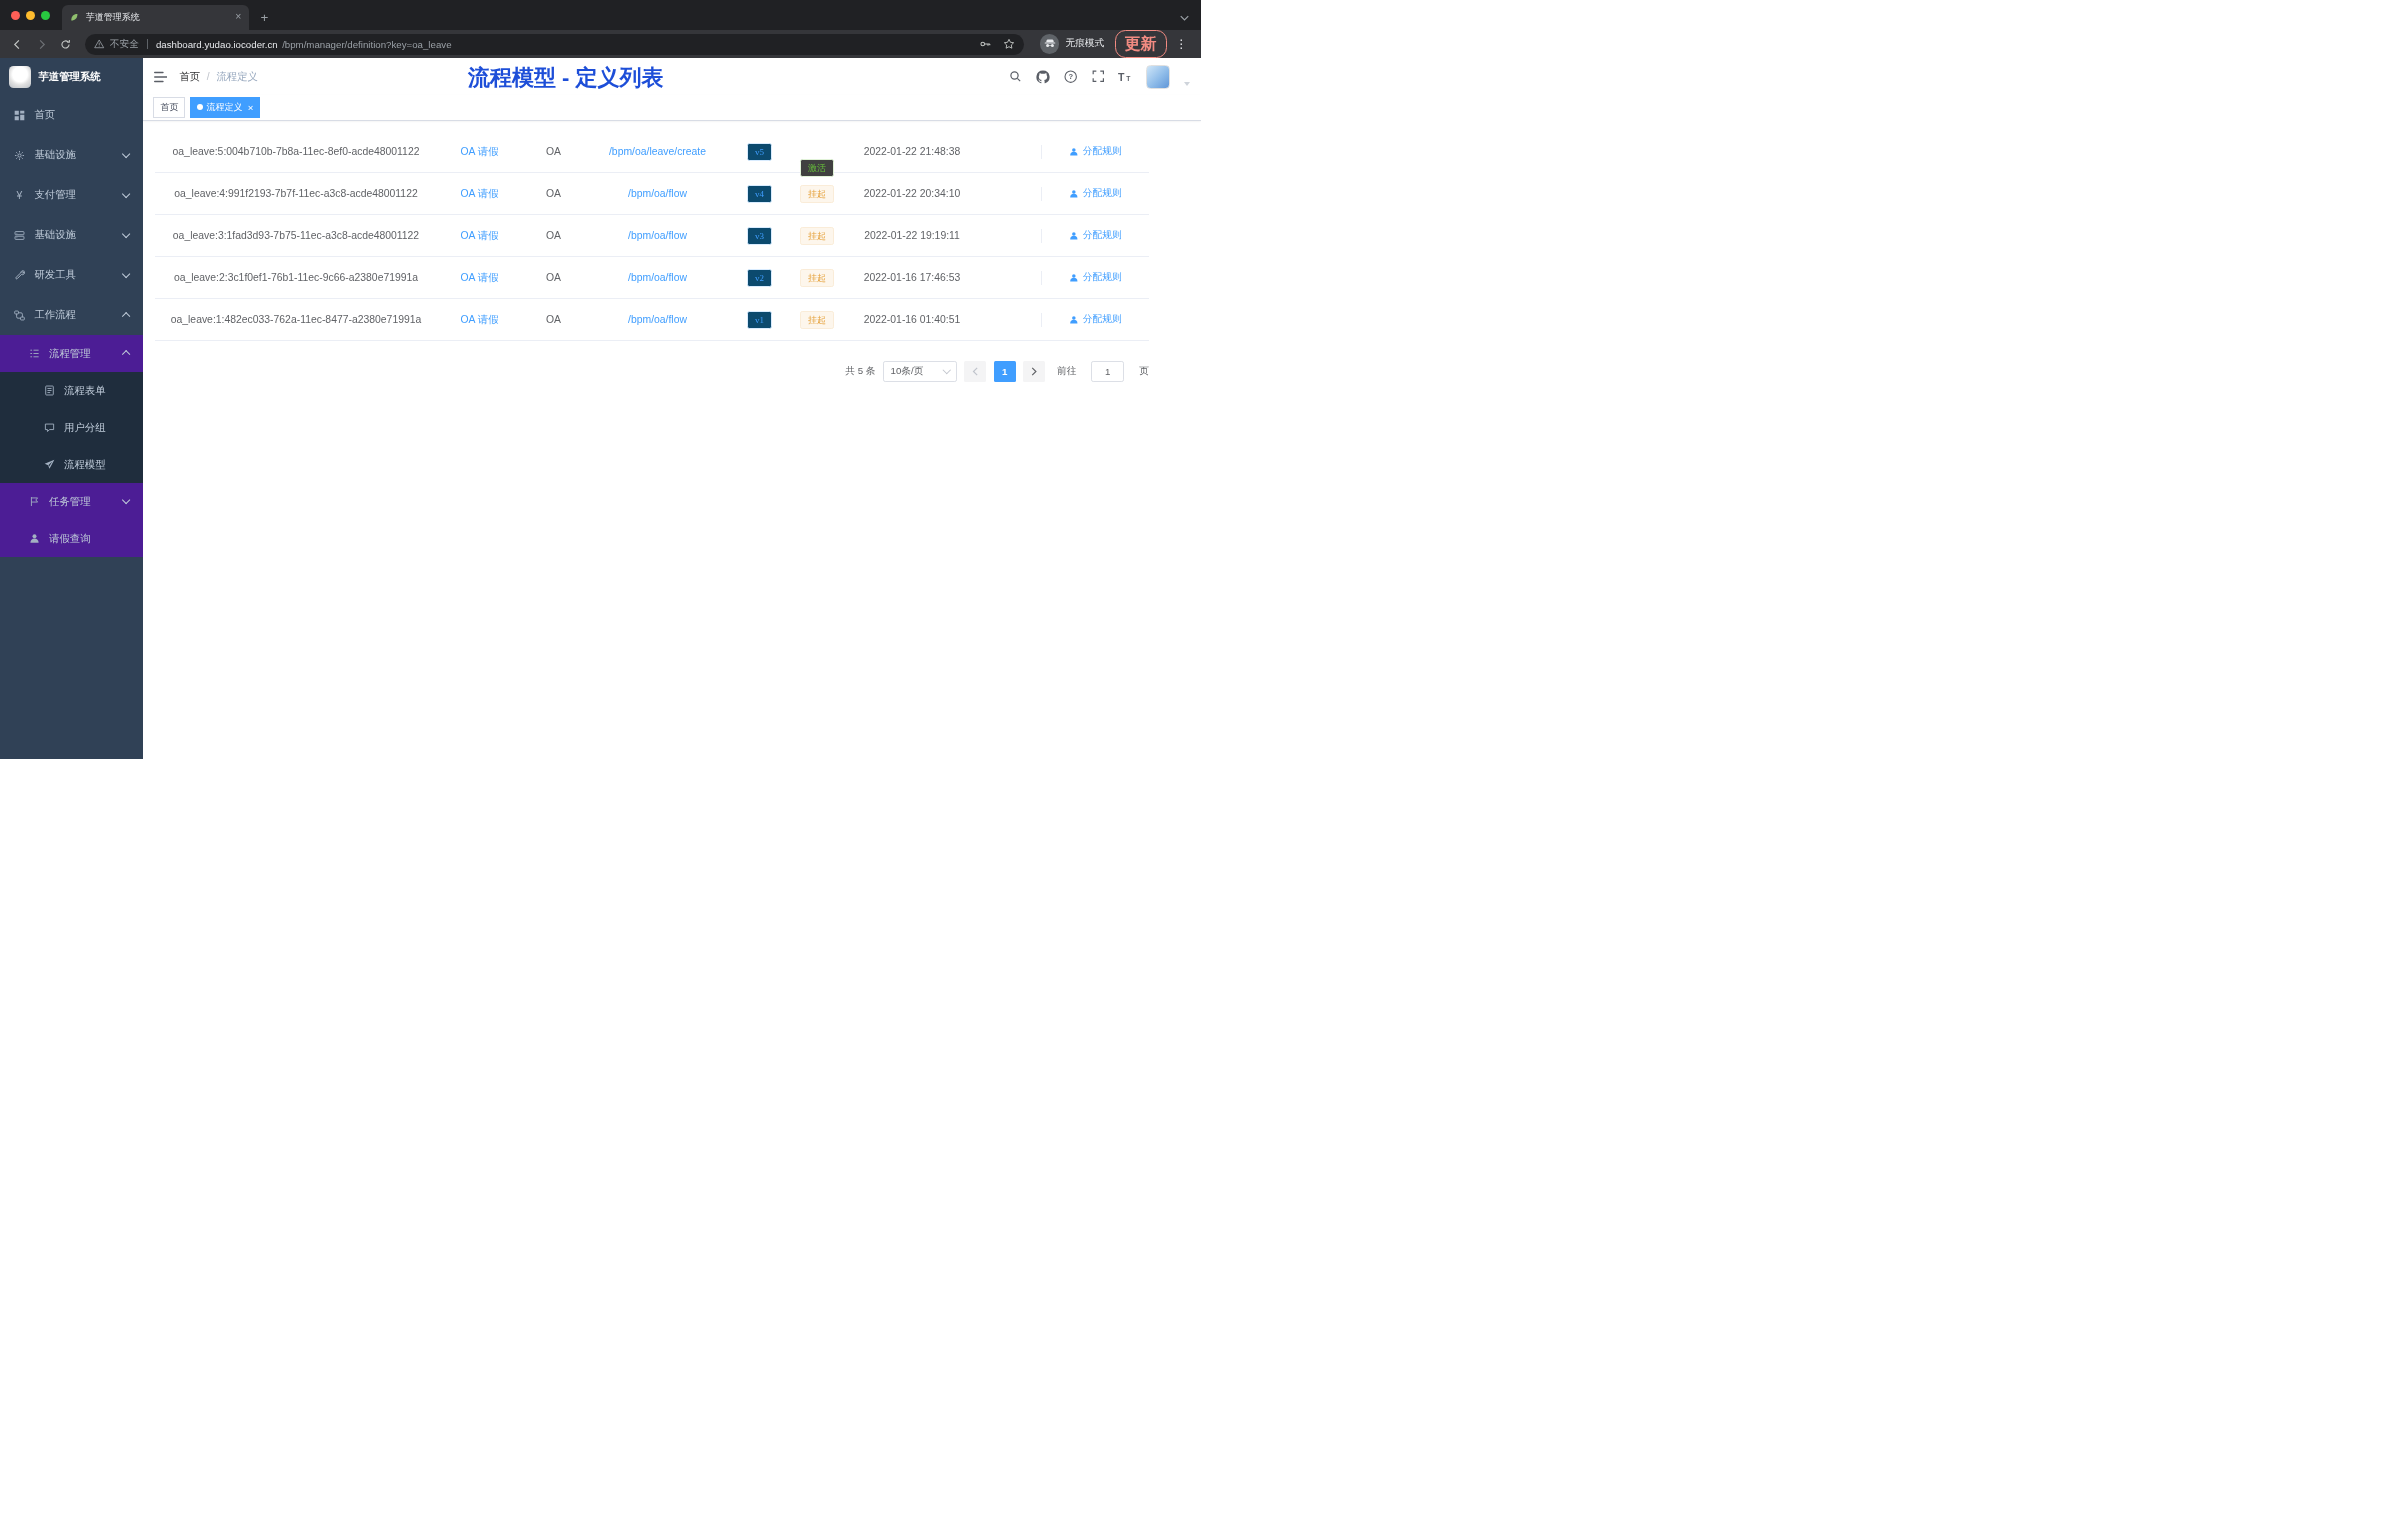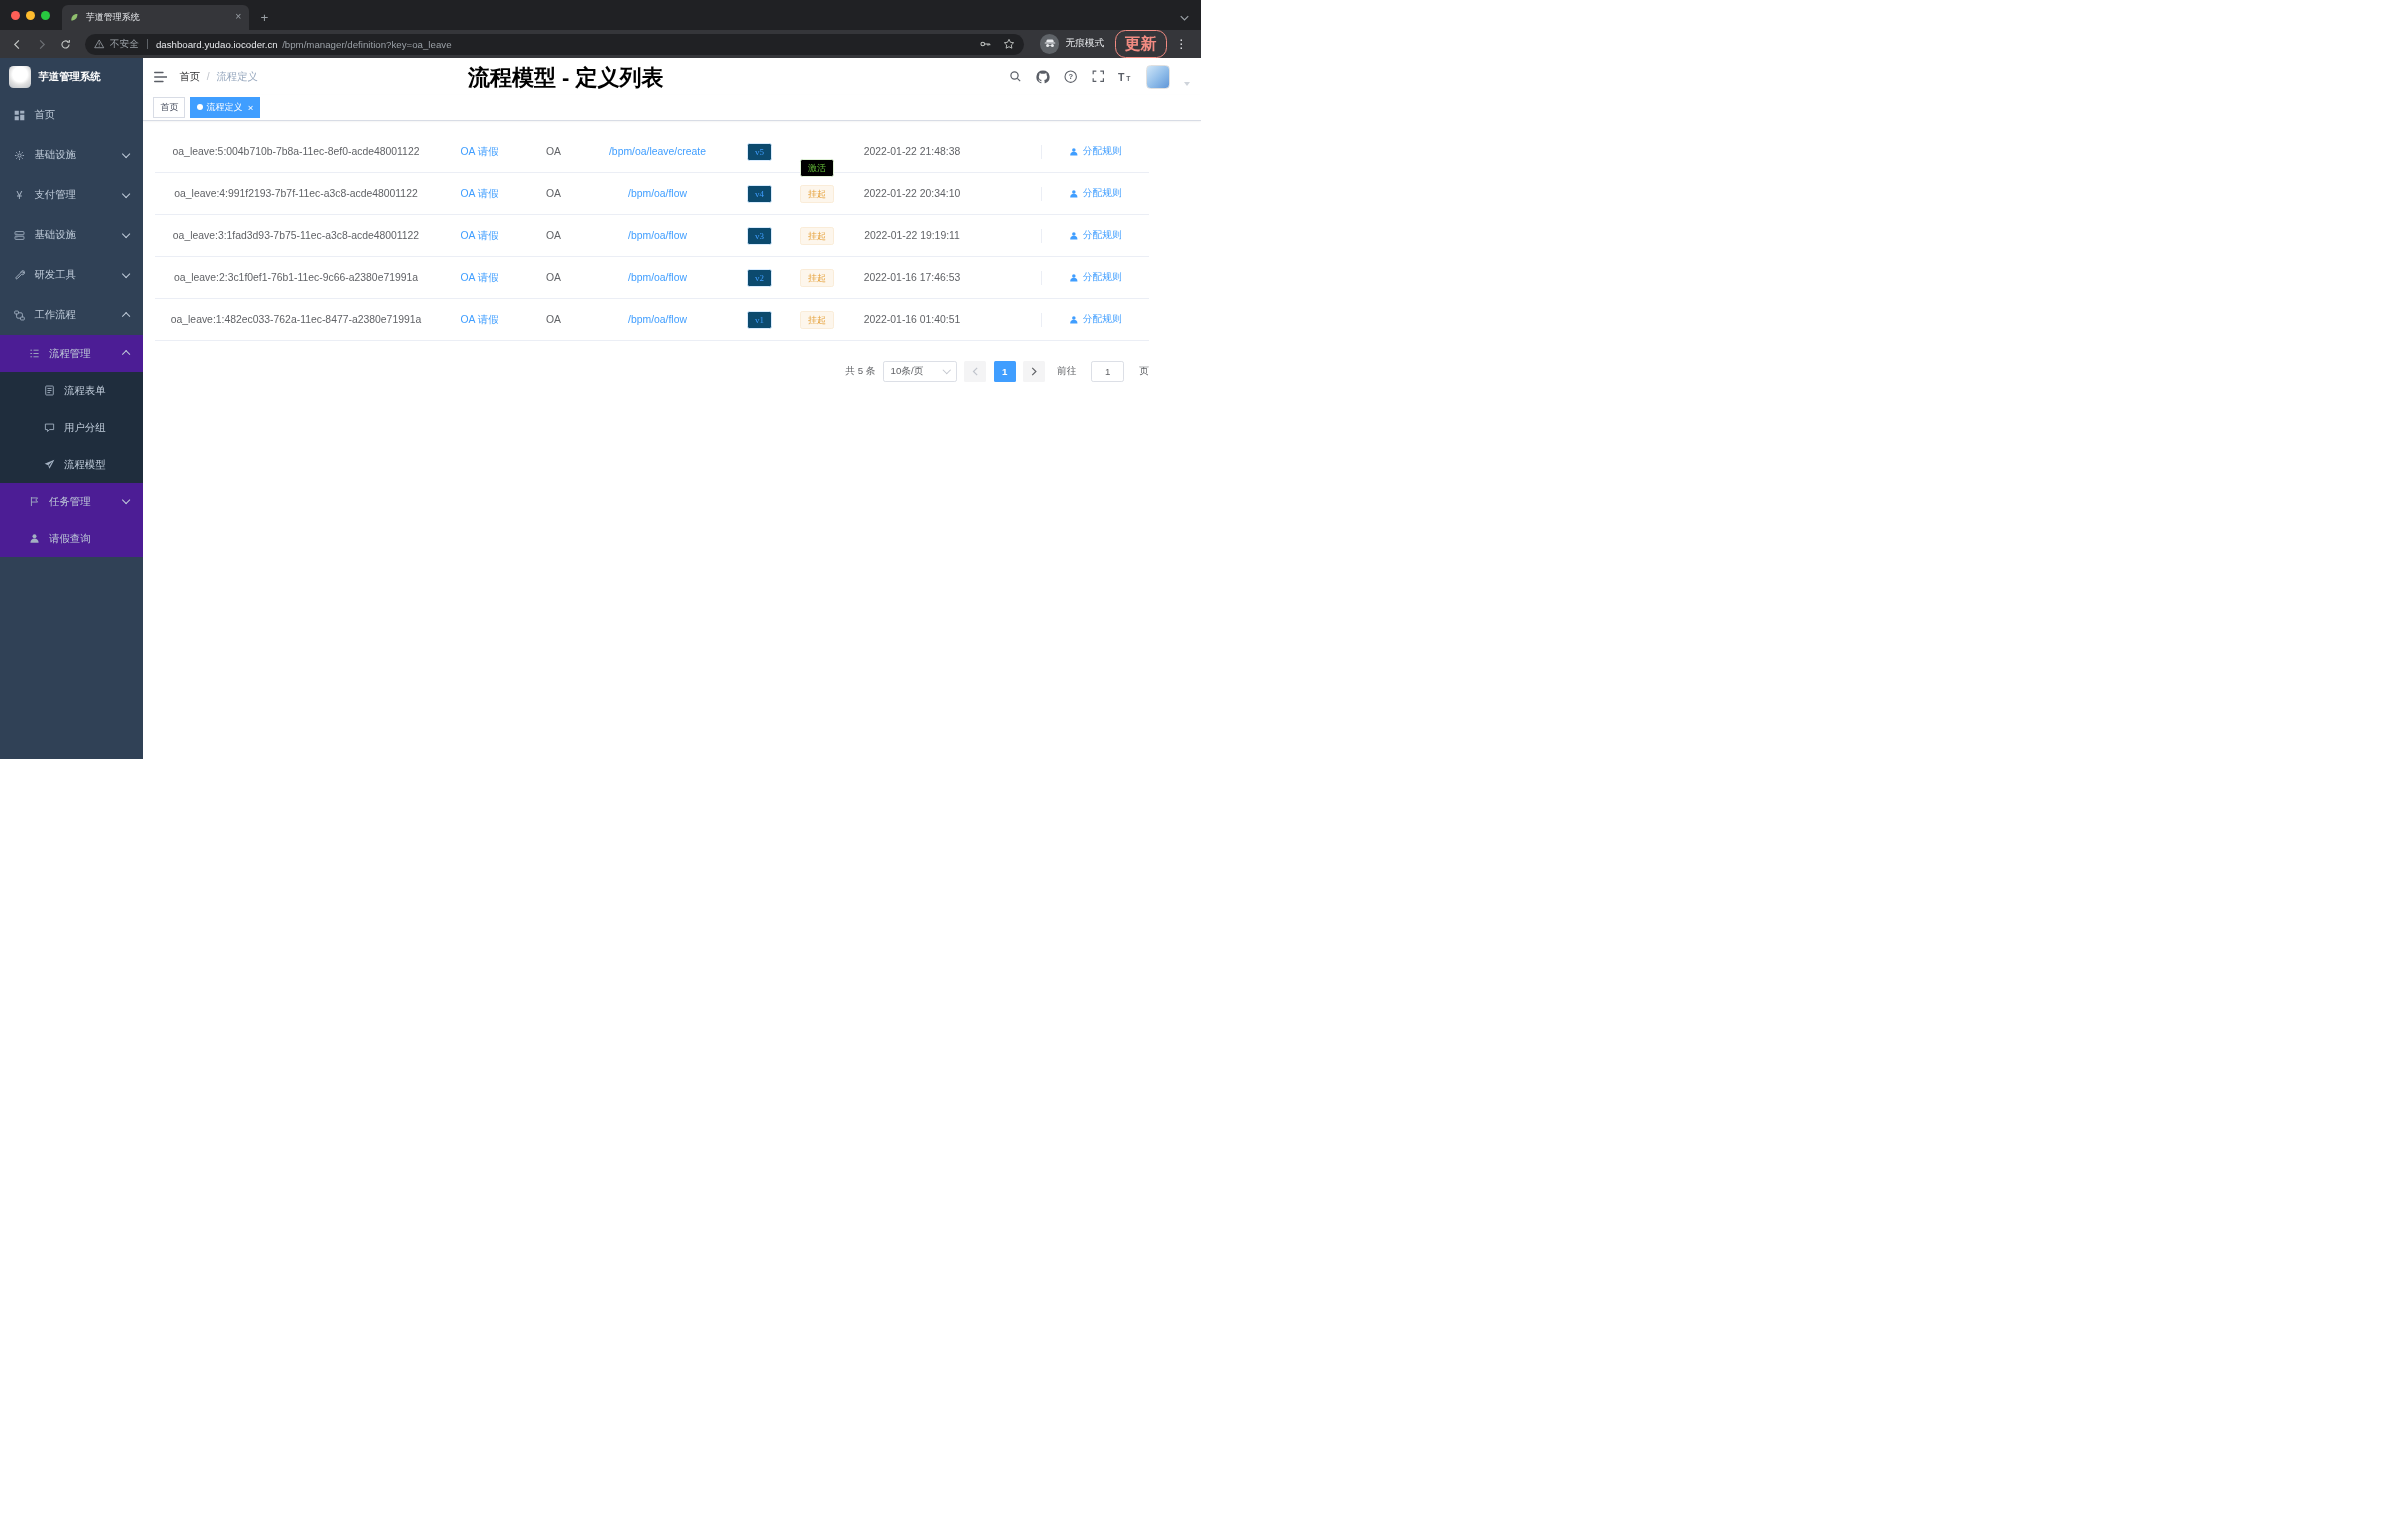--- a/index.html
+++ b/index.html
@@ -56,21 +56,21 @@
   .menu-item.lvl3{height:37px;background:#1f2d3d;padding-left:43px;}
 
   
   .main{flex:1;min-width:0;position:relative;display:flex;flex-direction:column;background:#fff;}
   .navbar{height:37px;display:flex;align-items:center;padding:0 11px;background:#fff;}
   .hamburger{color:#5a5e66;display:flex;margin-right:12px;cursor:pointer;}
   .breadcrumb{display:flex;align-items:center;gap:6.7px;font-size:10.4px;}
   .bc-home{color:#303133;cursor:pointer;}
   .bc-sep{color:#c0c4cc;}
   .bc-cur{color:#97a8be;}
-  .overlay-title{position:absolute;left:325px;top:4.5px;z-index:20;color:#000000;font-size:22px;font-weight:700;
+  .overlay-title{position:absolute;left:325px;top:4.5px;z-index:20;color:#1d4ed8;font-size:22px;font-weight:700;
                  white-space:nowrap;pointer-events:none;}
   .nav-right{margin-left:auto;display:flex;align-items:center;gap:12.6px;color:#5a5e66;}
   .nav-icon{width:15px;height:15px;display:flex;align-items:center;justify-content:center;cursor:pointer;}
   .avatar{width:22px;height:22px;border-radius:4.5px;cursor:pointer;border:0.7px solid #e0e0e0;
           background:linear-gradient(135deg,#cfe6f8 0%,#8fbce9 55%,#5f96d8 100%);}
   .avatar-caret{width:0;height:0;border-left:3.7px solid transparent;border-right:3.7px solid transparent;
                 border-top:4.5px solid #cfd4db;margin-left:1.5px;align-self:flex-end;margin-bottom:3px;cursor:pointer;}
 
   
   .tags{height:25px;display:flex;align-items:center;gap:4.5px;padding:0 10.4px;background:#fff;
@@ -95,21 +95,21 @@
   .col-time{width:134px;}
   .col-gap{flex:1;}
   .col-op{width:108px;}
   .thead .col-op{border-left:4.5px solid #fff;}
   .tr .col-op{border-left:0.7px solid #ebeef5;text-decoration:underline;}
   .link{color:#409eff;text-decoration:none;cursor:pointer;}
   .op-link{display:inline-flex;align-items:center;gap:3.7px;font-size:9.7px;}
   .tag-el{display:inline-block;height:18px;line-height:16.3px;padding:0 6.7px;border-radius:2.2px;font-size:9px;
           border:0.7px solid transparent;box-sizing:border-box;}
   .tag-blue{background:#0c4a6e;border-color:#d9ecff;color:#409eff;font-family:Liberation Serif, serif;}
-  .tag-green{background:#000000;border-color:#e1f3d8;color:#67c23a;margin-top:32px;}
+  .tag-green{background:#404040;border-color:#e1f3d8;color:#67c23a;margin-top:32px;}
   .tag-yellow{background:#fdf6ec;border-color:#faecd8;color:#e6a23c;}
 
   
   .pager{display:flex;align-items:center;justify-content:flex-end;gap:7.4px;margin-top:19.3px;color:#606266;font-size:9.7px;}
   .pg-size{width:74px;height:21px;border:0.7px solid #dcdfe6;border-radius:2.2px;background:#fff;display:flex;
            align-items:center;justify-content:space-between;padding:0 6.7px;box-sizing:border-box;cursor:pointer;}
   .sel-arrow{width:4.5px;height:4.5px;border-right:1px solid #c0c4cc;border-bottom:1px solid #c0c4cc;
              transform:rotate(45deg) translate(-0.7px,-0.7px);}
   .pg-btn{min-width:22px;height:21px;background:#f4f4f5;border-radius:1.5px;display:flex;align-items:center;
           justify-content:center;cursor:pointer;color:#c0c4cc;}

